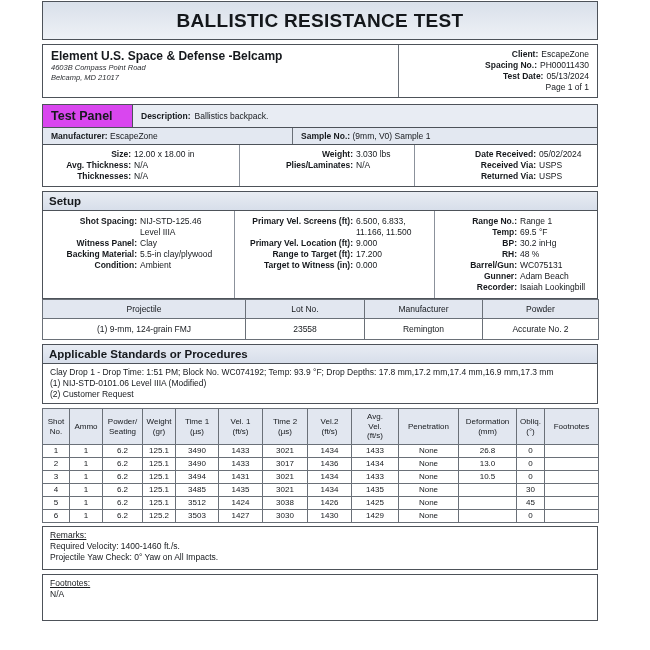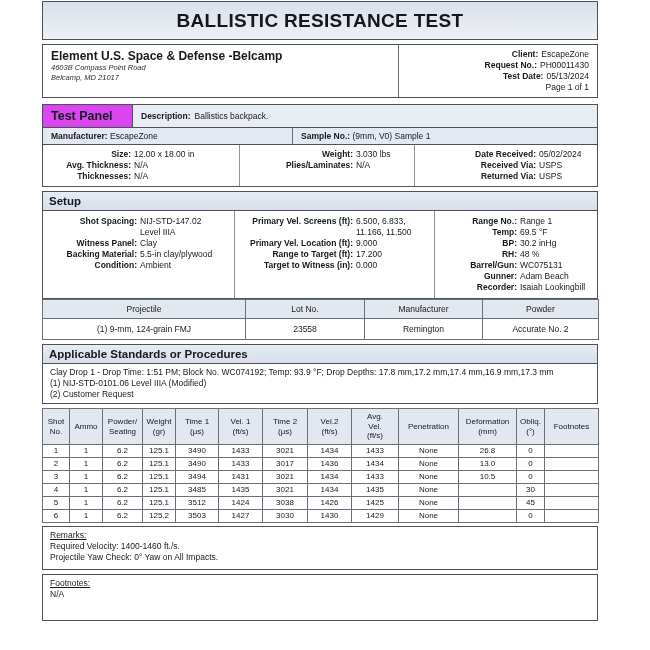--- a/index.html
+++ b/index.html
@@ -95,21 +95,21 @@
         <div class="company-name">Element U.S. Space &amp; Defense -Belcamp</div>
         <div class="company-addr">4603B Compass Point Road</div>
         <div class="company-addr">Belcamp, MD 21017</div>
       </div>
       <div class="company-right kv-right">
           <div class="kv-row">
             <span class="kv-label">Client:</span>
             <span class="kv-value">EscapeZone</span>
           </div>
           <div class="kv-row">
-            <span class="kv-label">Request No.:</span>
+            <span class="kv-label">Spacing No.:</span>
             <span class="kv-value">PH00011430</span>
           </div>
           <div class="kv-row">
             <span class="kv-label">Test Date:</span>
             <span class="kv-value">05/13/2024</span>
           </div>
           <div class="kv-row">
             <span class="kv-label"></span>
             <span class="kv-value">Page 1 of 1</span>
           </div>
@@ -172,21 +172,21 @@
             <span class="kv-value">USPS</span>
           </div>
         </div>
     </div>
 
     <div class="sec-h">Setup</div>
     <div class="setup-body">
       <div class="scol scol1 kv-std">
           <div class="kv-row">
             <span class="kv-label">Shot Spacing:</span>
-            <span class="kv-value">NIJ-STD-147.02
+            <span class="kv-value">NIJ-STD-125.46
 Level IIIA</span>
           </div>
           <div class="kv-row">
             <span class="kv-label">Witness Panel:</span>
             <span class="kv-value">Clay</span>
           </div>
           <div class="kv-row">
             <span class="kv-label">Backing Material:</span>
             <span class="kv-value">5.5-in clay/plywood</span>
           </div>

